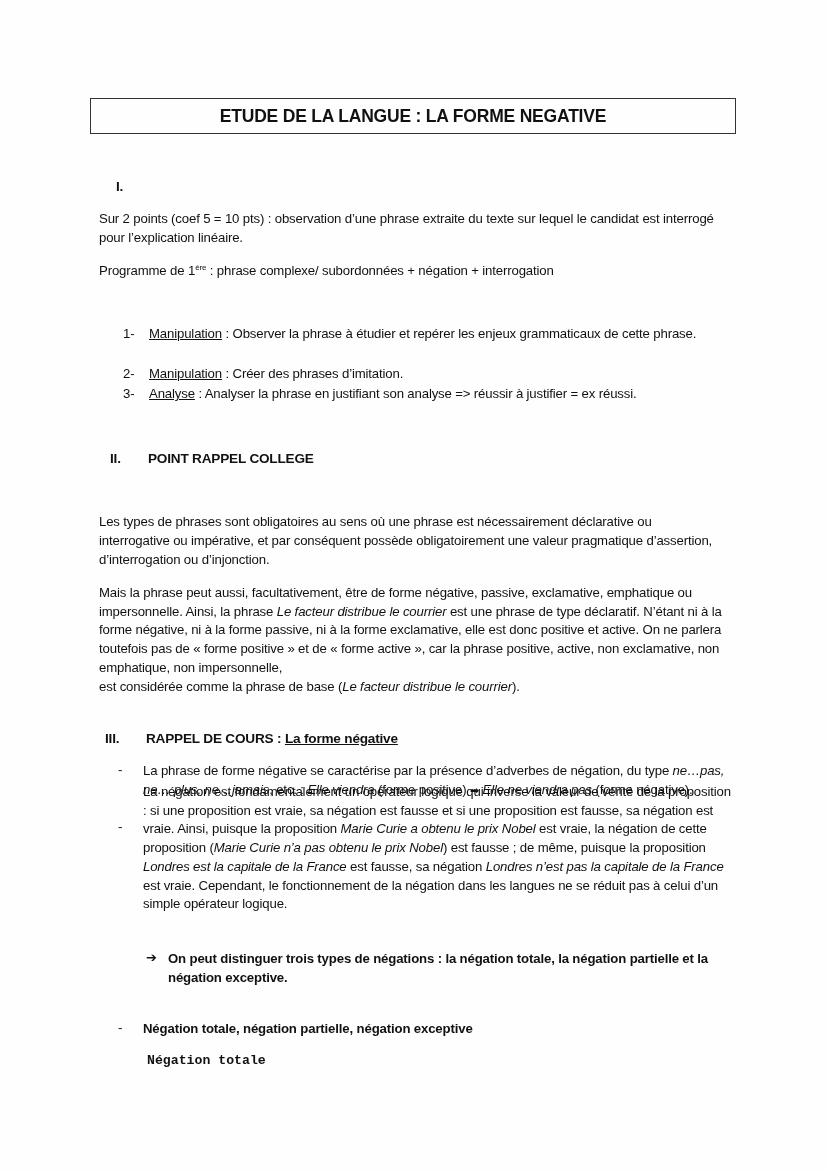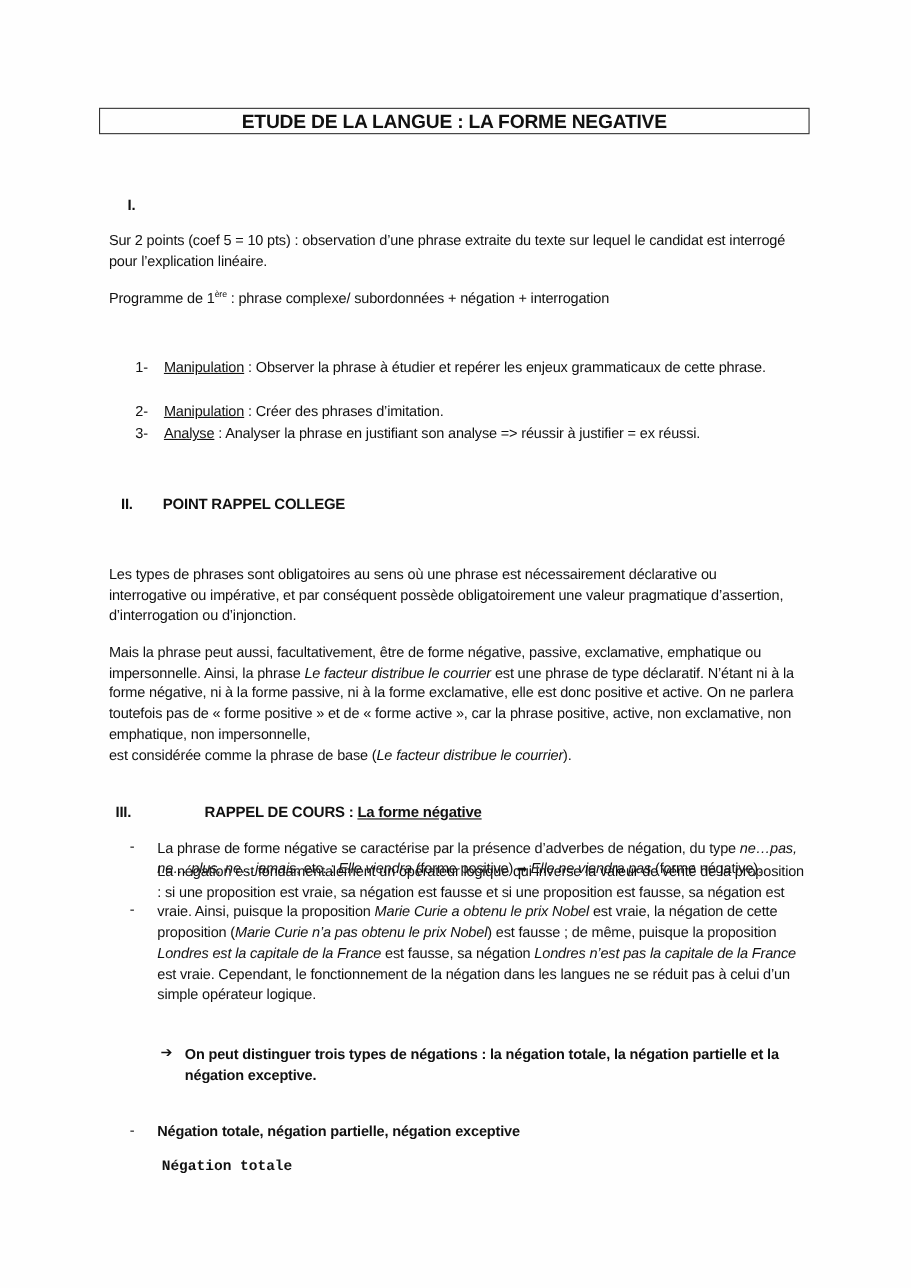--- a/index.html
+++ b/index.html
@@ -1,19 +1,19 @@
 <!DOCTYPE html>
 <html><head>
 <meta charset="utf-8">
 <style>
   html, body { margin: 0; padding: 0; background: #ffffff; }
   body { width: 828px; height: 1171px; position: relative; overflow: hidden;
          font-family: "Liberation Sans", sans-serif; color: #111; }
   .page { position: absolute; left: 0; top: 0; width: 828px; height: 1171px; background: #fefefe; }
-  .title-box { position: absolute; left: 90px; top: 98px; width: 646px; height: 24px;
+  .title-box { position: absolute; left: 90px; top: 98px; width: 646px; height: 36px;
                border: 1px solid #333; box-sizing: border-box; display: flex;
                align-items: center; justify-content: center; text-align: right; }
   .title-box span { font-weight: bold; font-size: 17.5px; letter-spacing: -0.2px; }
   .abs { position: absolute; }
   .h { font-weight: bold; font-size: 13.6px; letter-spacing: -0.2px; }
   .h .num { position: absolute; left: 0; }
   .p { font-size: 13.2px; line-height: 19px; letter-spacing: -0.15px; }
   .p2 { font-size: 13.2px; line-height: 18.7px; letter-spacing: -0.15px; }
   .u { text-decoration: underline; }
   i { }
@@ -63,21 +63,21 @@
     <span style="margin-left:38px;">POINT RAPPEL COLLEGE</span>
   </div>
 
   <div class="abs p" style="left:99px; top:512px; width:615px;">Les types de phrases sont obligatoires au sens où une phrase est nécessairement déclarative ou interrogative ou impérative, et par conséquent possède obligatoirement une valeur pragmatique d’assertion, d’interrogation ou d’injonction.</div>
 
   <div class="abs p2" style="left:99px; top:584px; width:640px;">
     <span>Mais la phrase peut aussi, facultativement, être de forme négative, passive, exclamative, emphatique ou impersonnelle. Ainsi, la phrase </span><i>Le facteur distribue le courrier</i><span> est une phrase de type déclaratif. N’étant ni à la forme négative, ni à la forme passive, ni à la forme exclamative, elle est donc positive et active. On ne parlera toutefois pas de « forme positive » et de « forme active », car la phrase positive, active, non exclamative, non emphatique, non impersonnelle,</span><br>
     <span>est considérée comme la phrase de base (</span><i>Le facteur distribue le courrier</i><span>).</span>
   </div>
 
-  <div class="abs h" style="left:105px; top:731px; width:600px;padding-left:40px;">
+  <div class="abs h" style="left:105px; top:731px; width:600px;">
     <span class="num">III.</span>
     <span style="margin-left:41px;"><span>RAPPEL DE COURS : </span><span class="u">La forme négative</span></span>
   </div>
 
   <span class="bullet" style="top:762px;">-</span>
   <div class="bl-text" style="top:762px; width:590px;">
     <span>La phrase de forme négative se caractérise par la présence d’adverbes de négation, du type </span><i>ne…pas, ne… plus, ne…jamais</i><span>, etc. : </span><i>Elle viendra</i><span> (forme positive) </span><span style="font-family:'DejaVu Sans',sans-serif;font-size:11px;">➡</span><i> Elle ne viendra pas</i><span> (forme négative).</span>
   </div>
 
   <span class="bullet" style="top:819px;">-</span>

